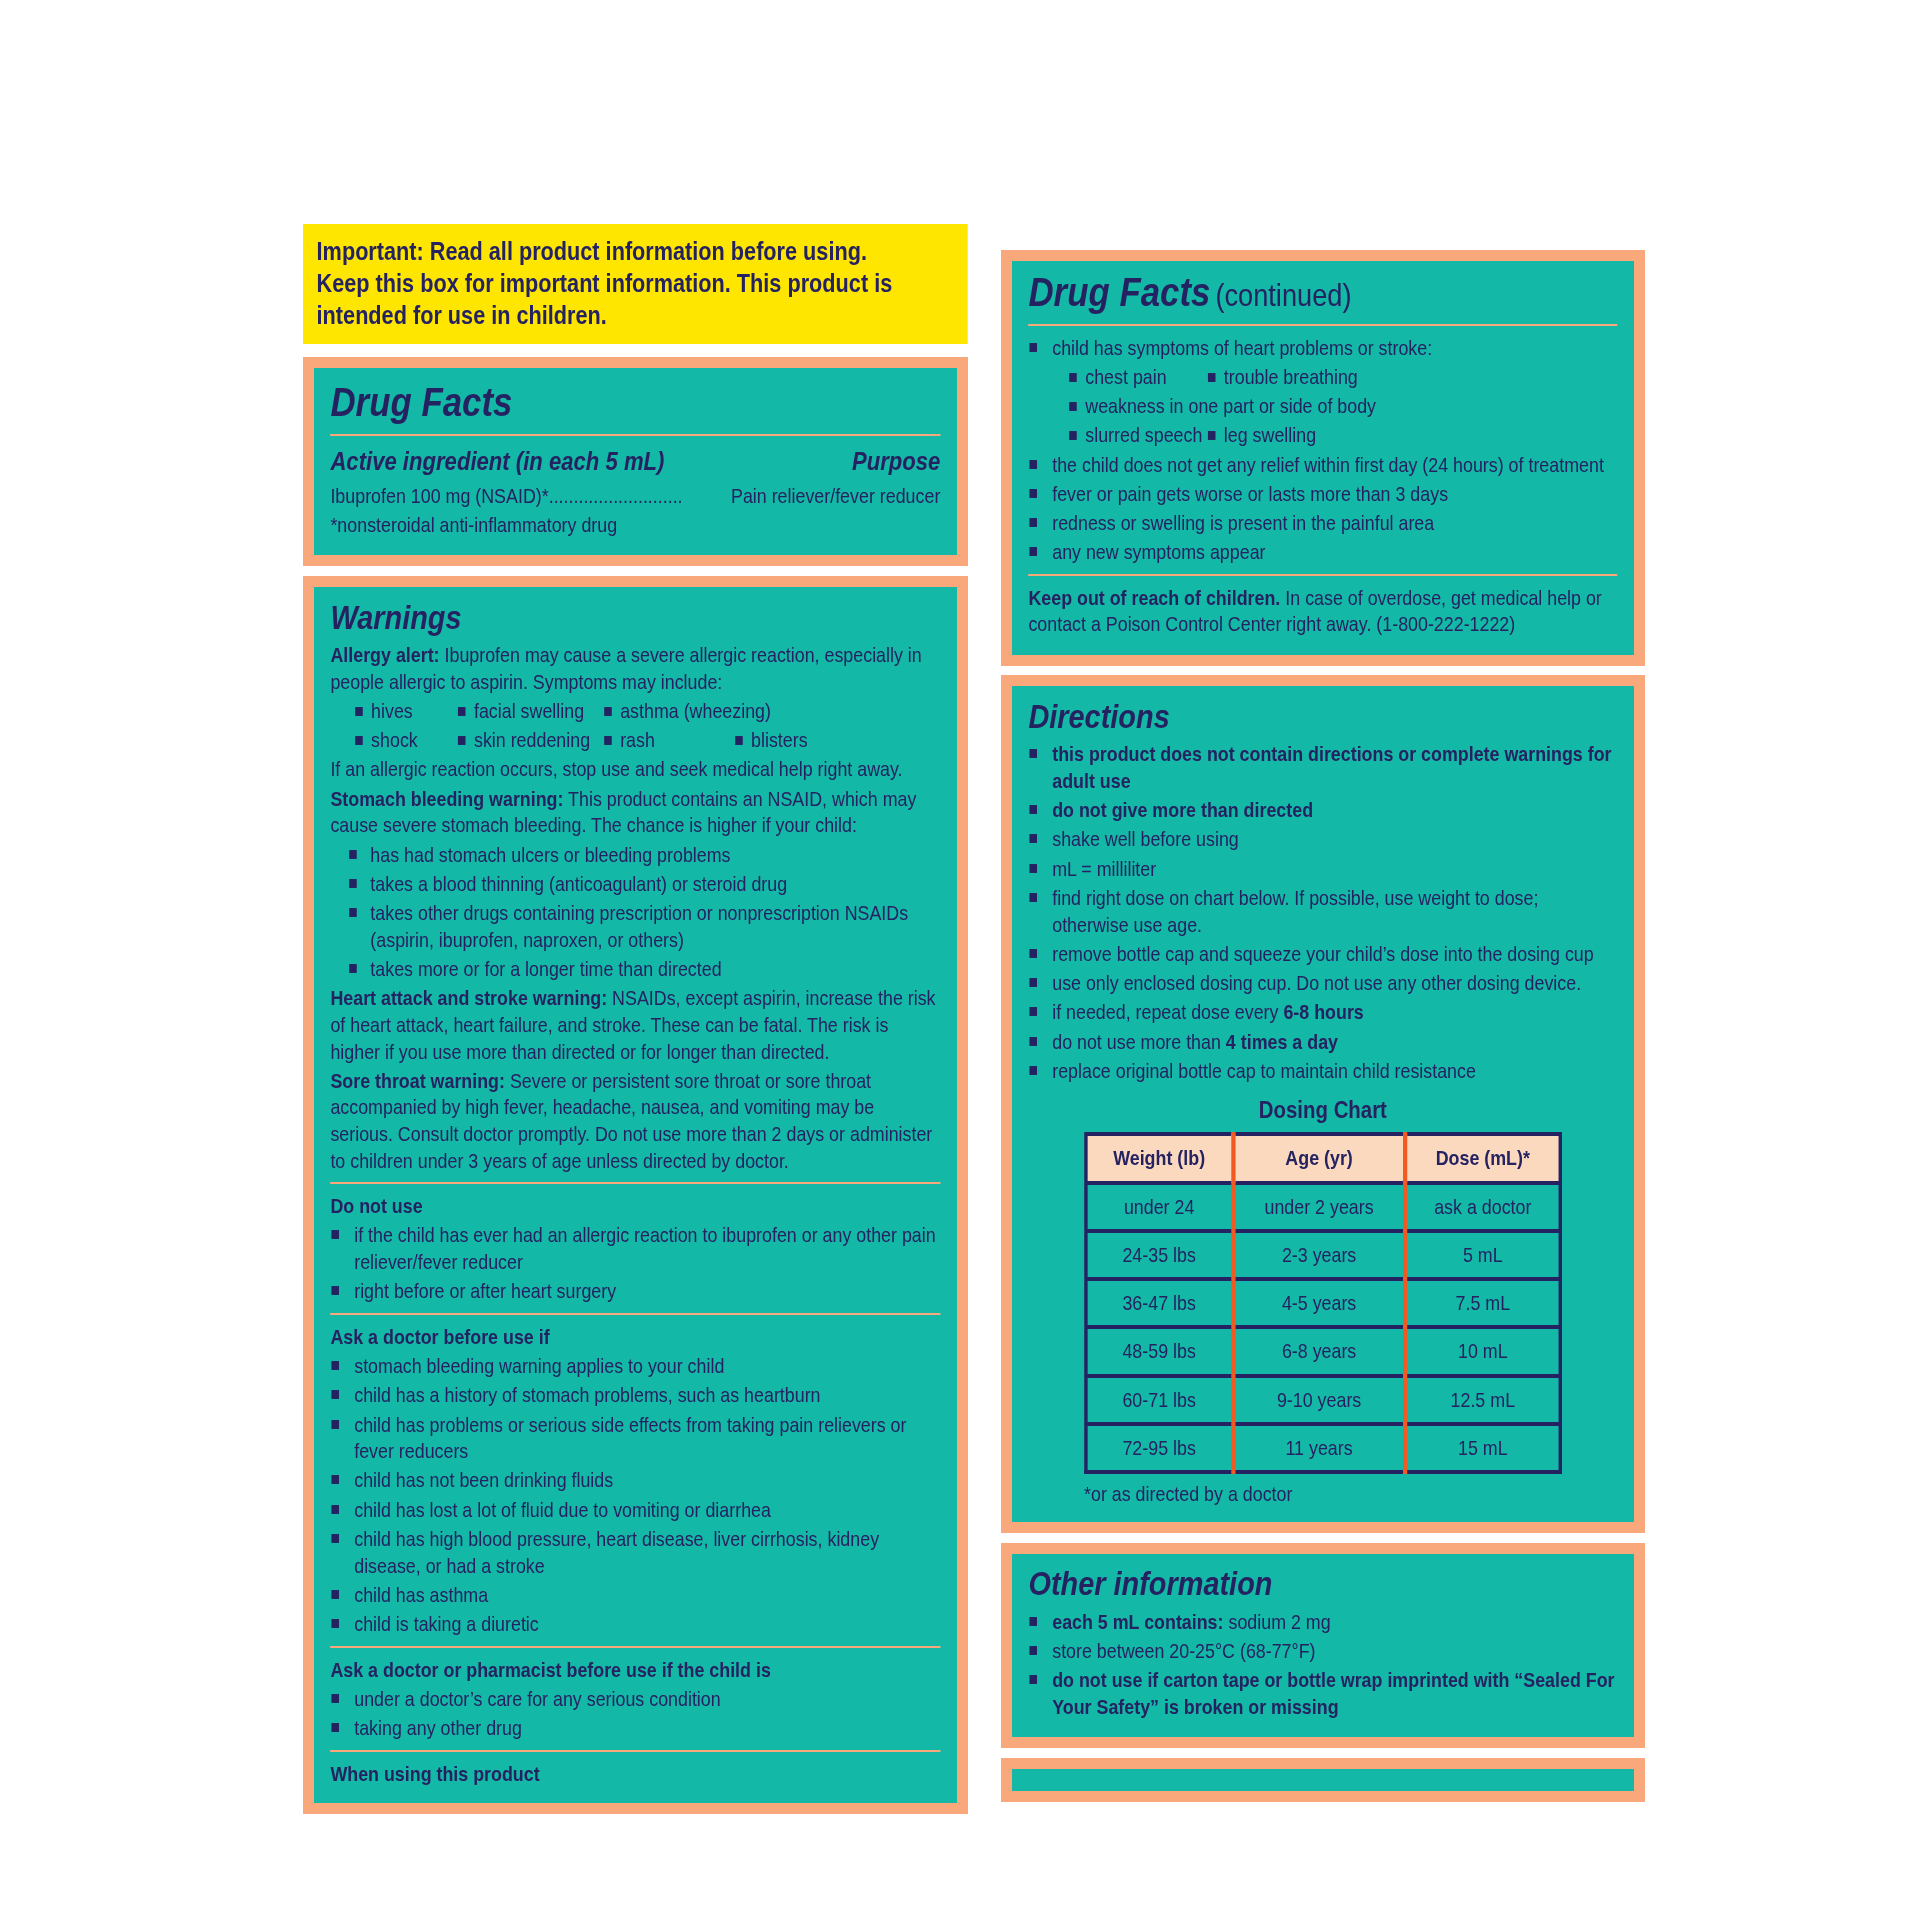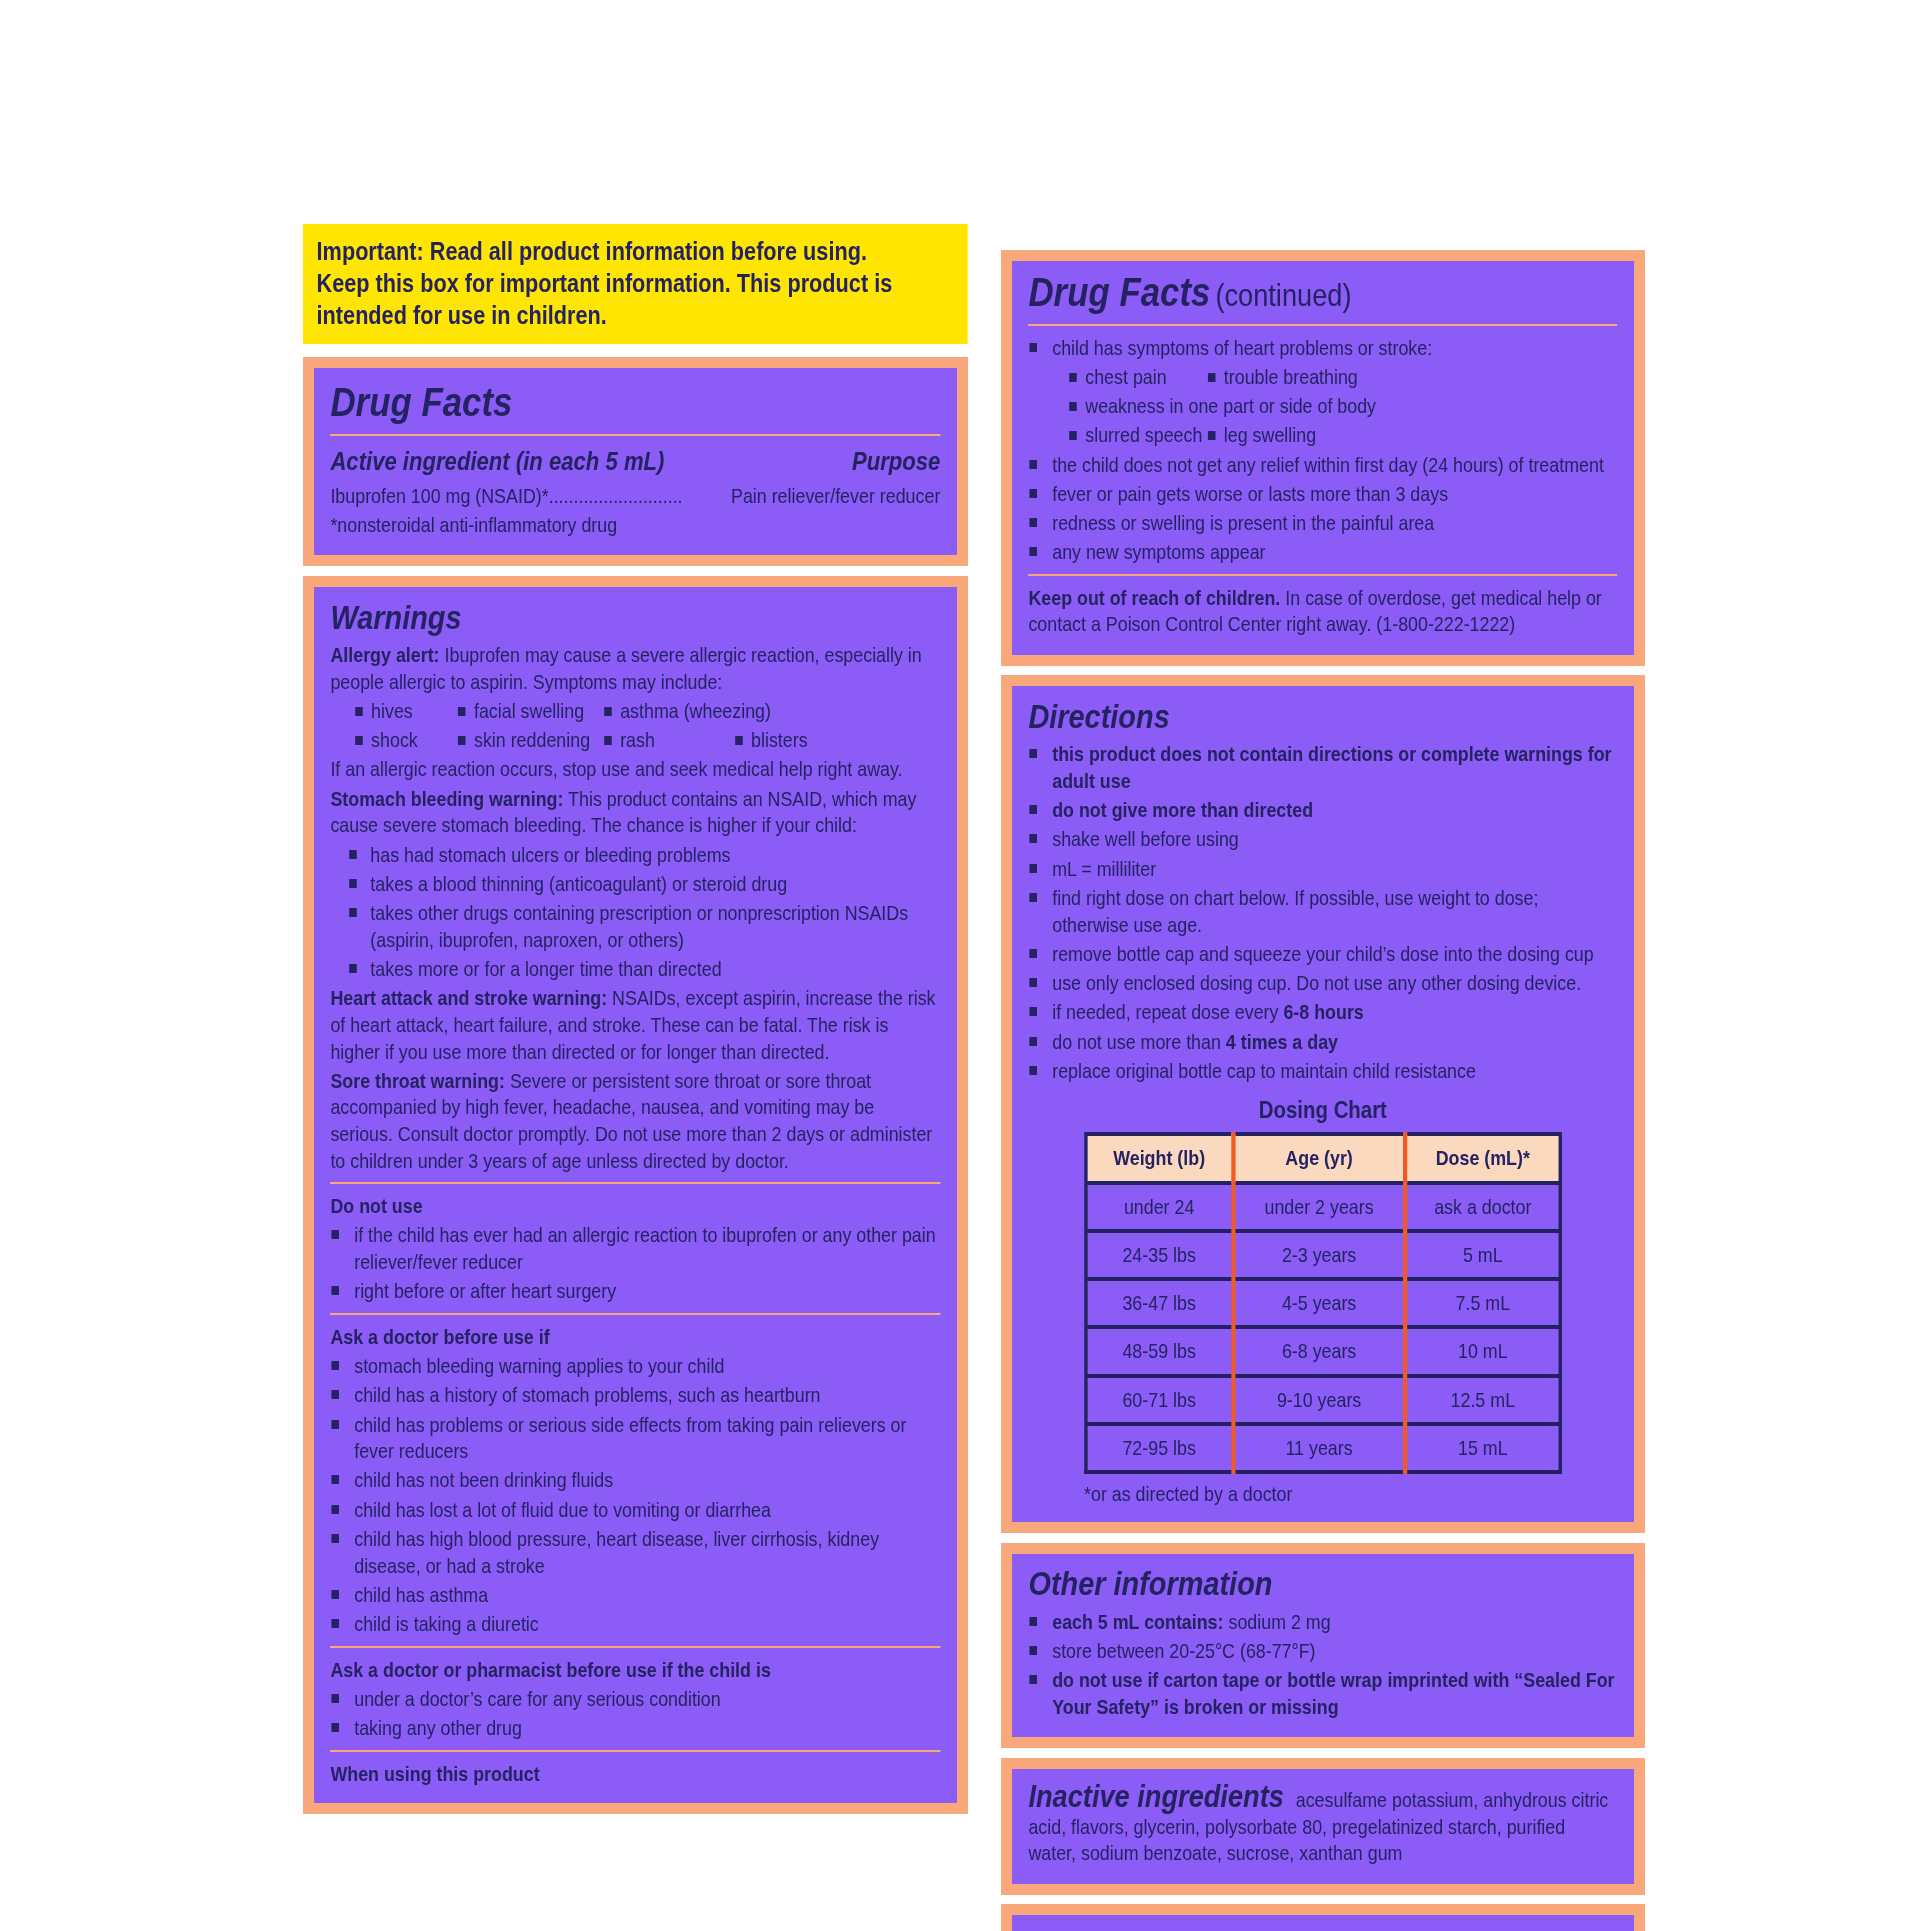--- a/index.html
+++ b/index.html
@@ -12,21 +12,21 @@
   #col-left{left:303px;top:224px;width:665px;}
   #col-right{left:1001px;top:250px;width:644px;}
 
   
   .sq{transform:scaleX(0.85);transform-origin:0 0;width:117.6%;box-sizing:border-box;}
 
   .notice{
     background:#FFE600;color:#252262;font-weight:bold;font-size:25.5px;line-height:1.25;
     padding:12.3px 16px;margin-bottom:12.3px;
   }
-  .obox{border:11.4px solid #F9A87C;background:#8b5cf6;margin-bottom:9.7px;}
+  .obox{border:11.4px solid #F9A87C;background:#14b8a6;margin-bottom:9.7px;}
   .inner{padding:8.8px 19.3px 14px;position:relative;font-size:21px;line-height:1.27;}
 
   .df-title{font-size:41px;font-weight:bold;font-style:italic;line-height:1.12;margin-top:3.5px;}
   .continued{font-size:32px;font-weight:normal;font-style:normal;}
   .sec-title{display:block;font-size:34px;font-weight:bold;font-style:italic;line-height:1.15;margin:1.8px 0 5.3px;}
   .sec-inline{display:inline;font-size:32px;font-weight:bold;font-style:italic;line-height:1;margin-right:14px;}
   .intro-after{font-size:21px;margin-left:14px;font-weight:normal;font-style:normal;}
   .uses-head-row .sec-title{display:inline;}
 
   .rule{border:none;border-top:2.6px solid #F9A87C;margin:8px 0 8.8px;}
@@ -235,27 +235,20 @@
 
     <div class="obox">
       <div class="inner sq">
         <div class="sec-title">Other information</div>
         <div class="li"><b>each 5 mL contains:</b> <span>sodium 2 mg</span></div>
         <div class="li">store between 20-25°C (68-77°F)</div>
         <div class="li b">do not use if carton tape or bottle wrap imprinted with “Sealed For Your Safety” is broken or missing</div>
       </div>
     </div>
 
-    <div class="obox">
-      <div class="inner sq">
-        <div class="para">
-          <span class="sec-inline">Inactive ingredients</span><span>acesulfame potassium, anhydrous citric acid, flavors, glycerin, polysorbate 80, pregelatinized starch, purified water, sodium benzoate, sucrose, xanthan gum</span>
-        </div>
-      </div>
-    </div>
 
     <div class="obox">
       <div class="inner sq">
         
         
       </div>
     </div>
 
   </div>
 </div>

